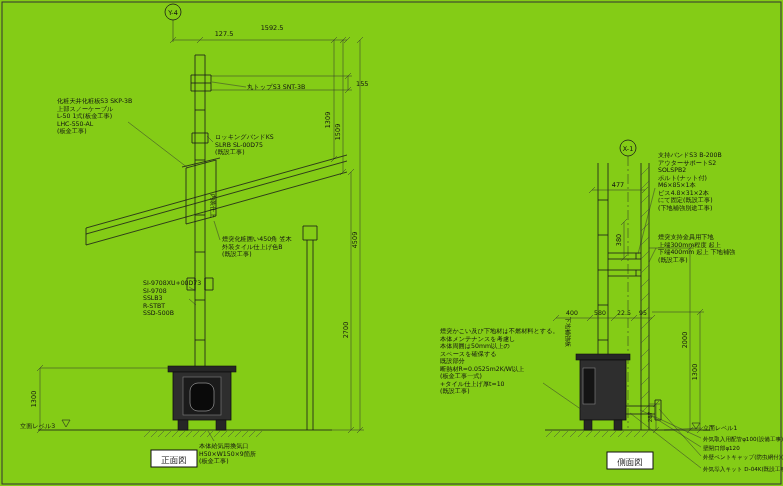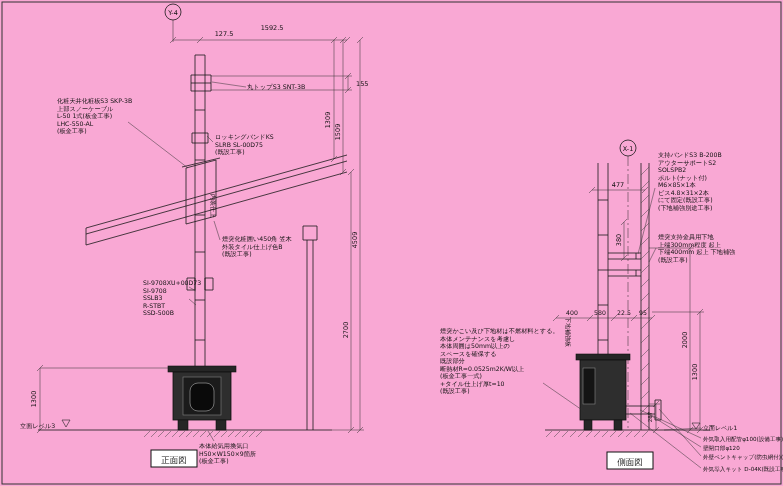--- a/index.html
+++ b/index.html
@@ -1,16 +1,16 @@
 <!DOCTYPE html>
 <html><head>
 <meta charset="utf-8">
 <style>
   html,body{margin:0;padding:0;background:#fff;}
-  .sheet{position:relative;width:783px;height:486px;background:#f9a8d4;overflow:hidden;
+  .sheet{position:relative;width:783px;height:486px;background:#84cc16;overflow:hidden;
          font-family:"DejaVu Sans","Liberation Sans",sans-serif;}
   svg{display:block;}
   .ln{stroke:#1a1a1a;stroke-width:0.8;fill:none;}
   .thin{stroke:#2a2a2a;stroke-width:0.5;fill:none;}
   .dim{stroke:#333;stroke-width:0.5;fill:none;}
   .leader{stroke:#333;stroke-width:0.5;fill:none;}
   .hatch{stroke:#444;stroke-width:0.5;fill:none;}
   text{fill:#111;font-family:"DejaVu Sans","Liberation Sans",sans-serif;}
   .frame{stroke:#333;stroke-width:1;fill:none;}
   .tbox{stroke:#111;stroke-width:1;fill:#fff;}

